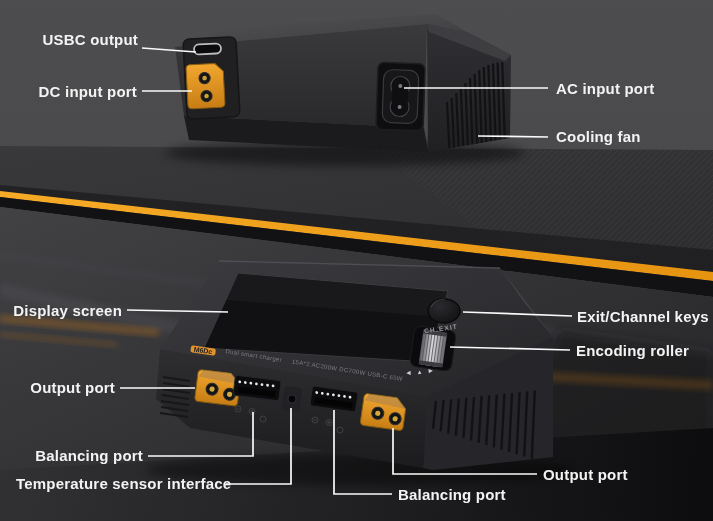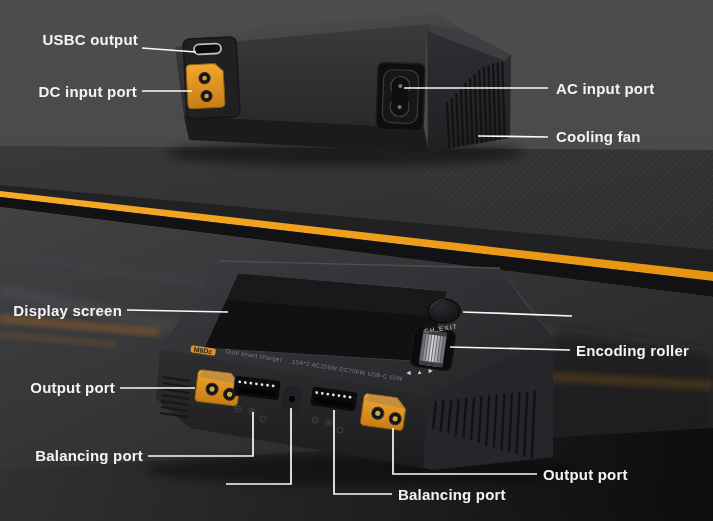--- a/index.html
+++ b/index.html
@@ -302,23 +302,25 @@
   </g>
 </svg>
 
 <div class="lbl right-align" style="right:575px;top:31px;">
   <div>USBC output</div>
 </div>
 <div class="lbl right-align" style="right:576px;top:83px;padding-left:22px;">DC input port</div>
 <div class="lbl" style="left:556px;top:128px;">Cooling fan</div>
 <div class="lbl" style="left:556px;top:80px;">AC input port</div>
 <div class="lbl right-align" style="right:591px;top:302px;">Display screen</div>
+<div class="lbl" style="left:577px;top:308px;">Exit/Channel keys</div>
 <div class="lbl" style="left:576px;top:342px;text-align:center;">Encoding roller</div>
 <div class="lbl right-align" style="right:598px;top:379px;">Output port</div>
 <div class="lbl right-align" style="right:570px;top:447px;">Balancing port</div>
+<div class="lbl" style="left:16px;top:475px;">Temperature sensor interface</div>
 <div class="lbl" style="left:543px;top:466px;">Output port</div>
 <div class="lbl" style="left:398px;top:486px;">Balancing port</div>
 
 <div class="microtext" style="left:191px;top:339px;transform:rotate(8deg);">
   <span class="badge">M6Dc</span>
 </div>
 <div class="microtext specs" style="left:226px;top:348px;transform:rotate(9deg);transform-origin:left top;">
   <span>Dual smart charger</span><span class="gap"></span><span>15A*2 AC200W DC700W USB-C 65W</span>
 </div>
 <div class="microtext btnlabel" style="left:424px;top:325px;transform:rotate(-8deg);">CH.EXIT</div>

